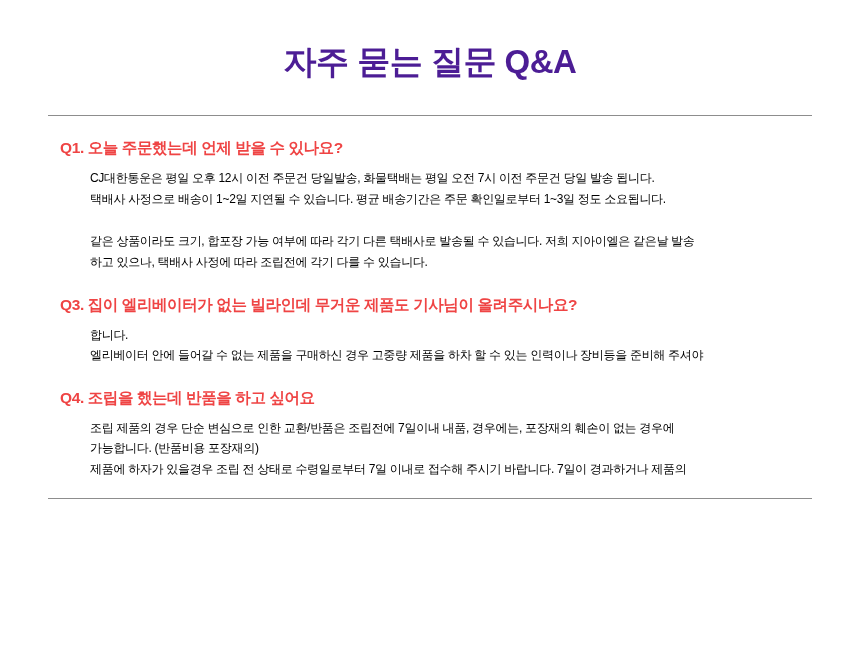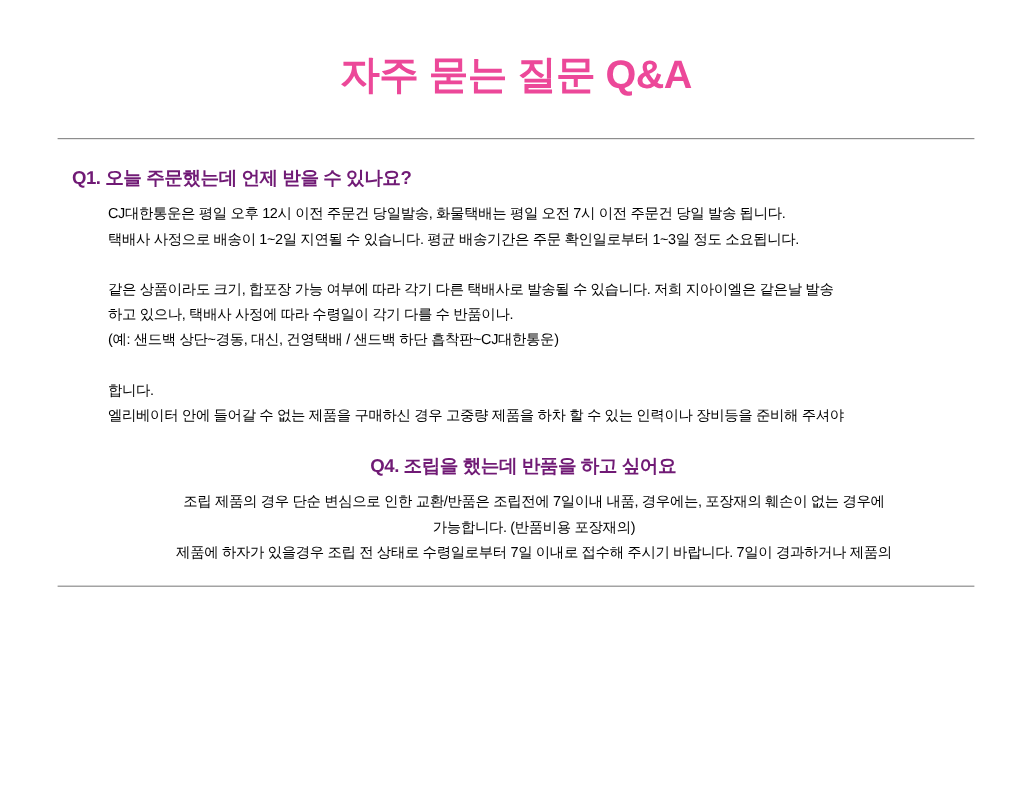--- a/index.html
+++ b/index.html
@@ -19,21 +19,21 @@
     height: 667px;
     box-sizing: border-box;
     padding: 0 48px;
     position: relative;
   }
   .page-title {
     text-align: center;
     font-size: 33px;
     font-weight: bold;
     letter-spacing: -0.5px;
-    color: #ec4899;
+    color: #4c1d95;
     margin: 0;
     padding-top: 40px;
     padding-bottom: 30px;
   }
   .divider {
     height: 1px;
     background: #8d8d8d;
     width: 100%;
     margin: 0;
   }
@@ -41,26 +41,25 @@
     margin-top: 18px;
   }
   .qa-list {
     padding-top: 22px;
   }
   .qa-block {
     margin-bottom: 22px;
   }
   .qa-block:last-child {
     margin-bottom: 15px;
-    text-align: center;
   }
   .qa-question {
     font-size: 15.5px;
     font-weight: bold;
-    color: #701a75;
+    color: #ef4444;
     letter-spacing: -0.4px;
     margin: 0 0 9px 0;
     padding-left: 12px;
   }
   .qa-answer {
     font-size: 12px;
     color: #000000;
     line-height: 1.72;
     letter-spacing: -0.3px;
     margin: 0;
@@ -87,26 +86,26 @@
       <p class="qa-question">Q1. 오늘 주문했는데 언제 받을 수 있나요?</p>
       <p class="qa-answer">
         <span class="ln">CJ대한통운은 평일 오후 12시 이전 주문건 당일발송, 화물택배는 평일 오전 7시 이전 주문건 당일 발송 됩니다.</span>
         <span class="ln">택배사 사정으로 배송이 1~2일 지연될 수 있습니다. 평균 배송기간은 주문 확인일로부터 1~3일 정도 소요됩니다.</span>
       </p>
     </div>
 
     <div class="qa-block">
       <p class="qa-answer">
         <span class="ln">같은 상품이라도 크기, 합포장 가능 여부에 따라 각기 다른 택배사로 발송될 수 있습니다. 저희 지아이엘은 같은날 발송</span>
-        <span class="ln">하고 있으나, 택배사 사정에 따라 수령일이 각기 다를 수 반품이나.</span>
-        <span class="ln">(예: 샌드백 상단~경동, 대신, 건영택배 / 샌드백 하단 흡착판~CJ대한통운)</span>
+        <span class="ln">하고 있으나, 택배사 사정에 따라 조립전에 각기 다를 수 있습니다.</span>
       </p>
     </div>
 
     <div class="qa-block">
+      <p class="qa-question">Q3. 집이 엘리베이터가 없는 빌라인데 무거운 제품도 기사님이 올려주시나요?</p>
       <p class="qa-answer">
         <span class="ln">합니다.</span>
         <span class="ln">엘리베이터 안에 들어갈 수 없는 제품을 구매하신 경우 고중량 제품을 하차 할 수 있는 인력이나 장비등을 준비해 주셔야</span>
       </p>
     </div>
 
     <div class="qa-block">
       <p class="qa-question">Q4. 조립을 했는데 반품을 하고 싶어요</p>
       <p class="qa-answer">
         <span class="ln">조립 제품의 경우 단순 변심으로 인한 교환/반품은 조립전에 7일이내 내품, 경우에는, 포장재의 훼손이 없는 경우에</span>

